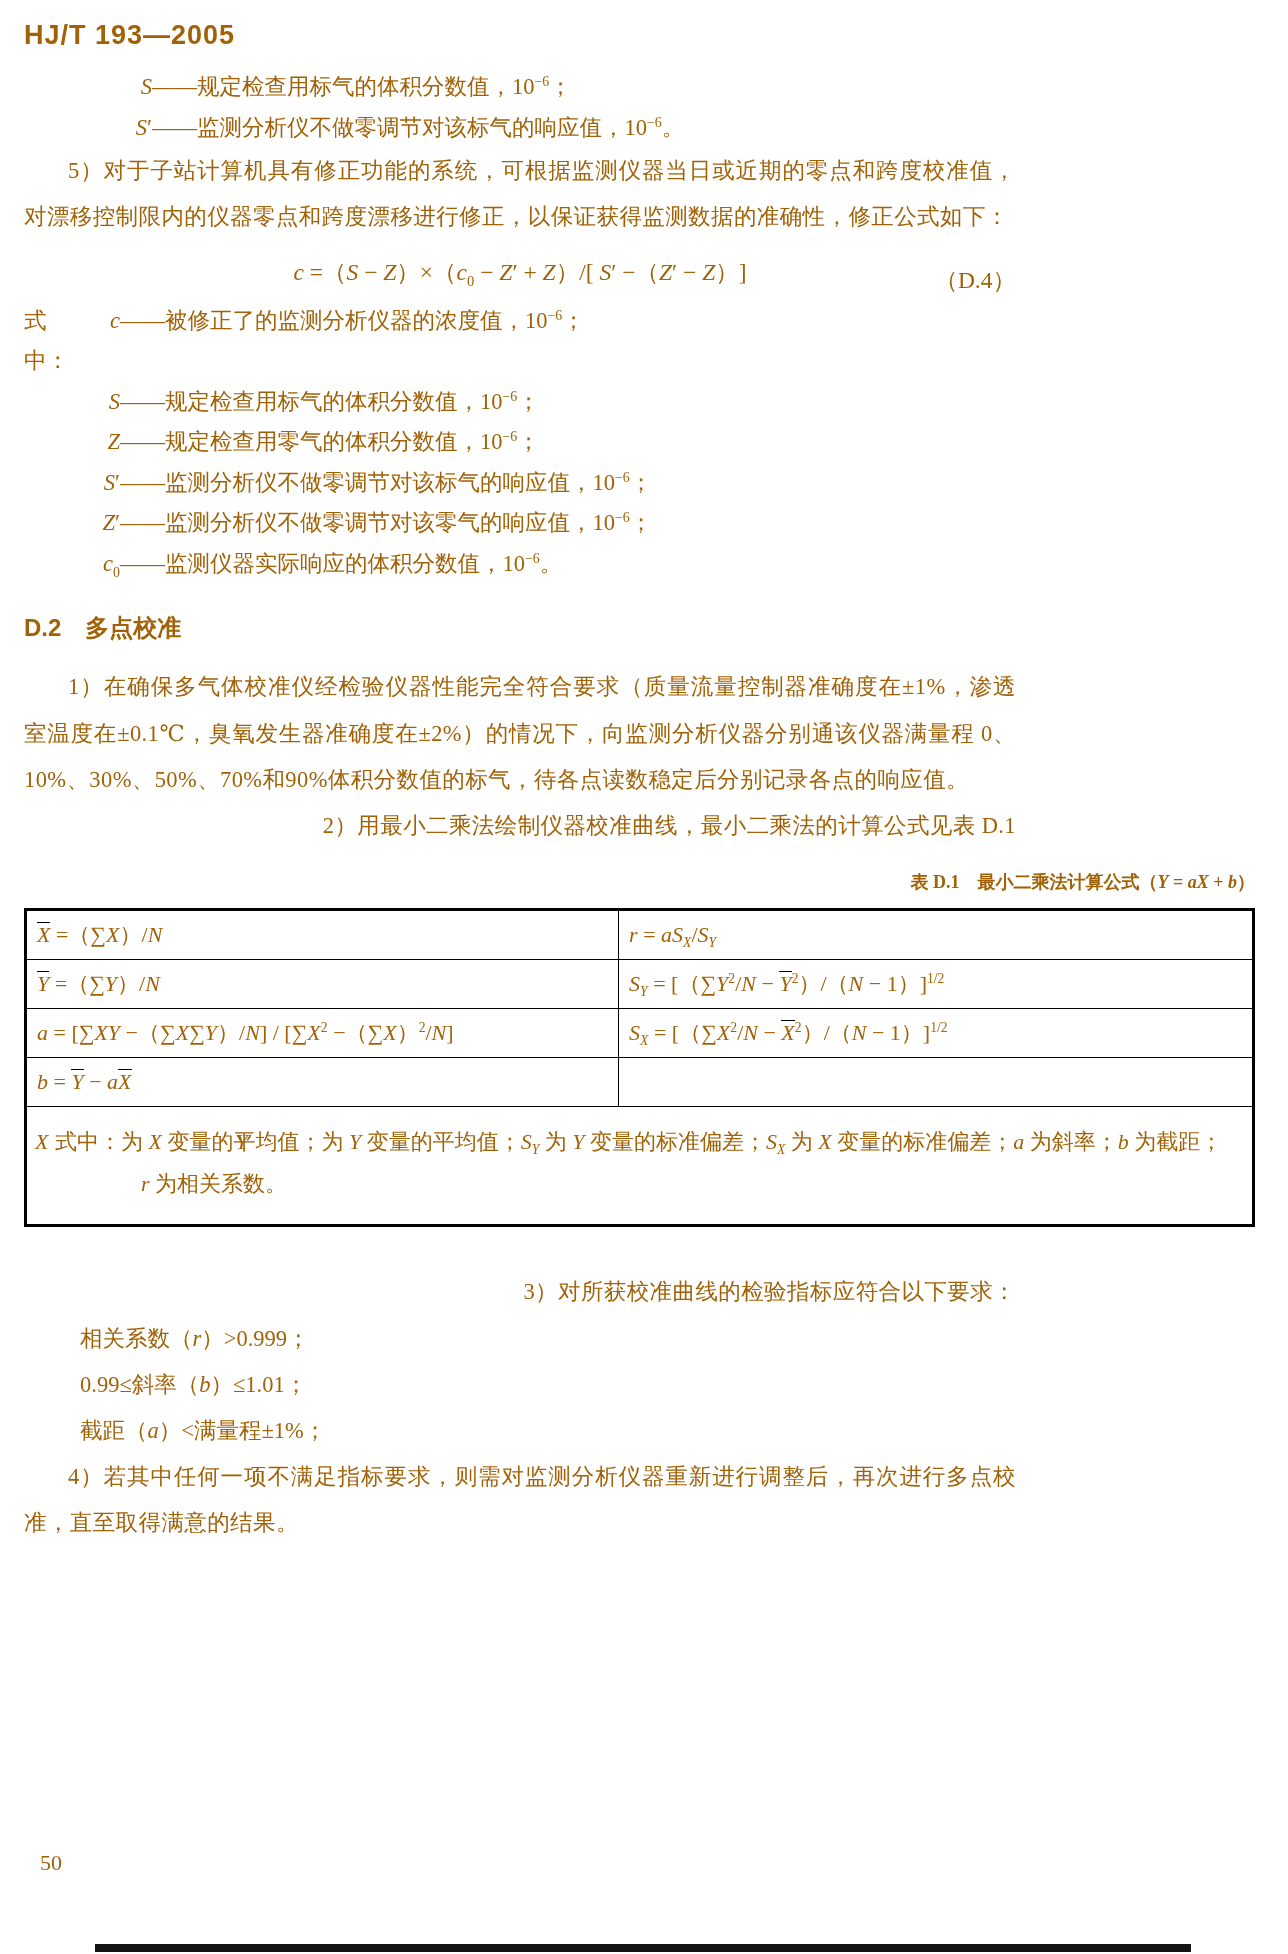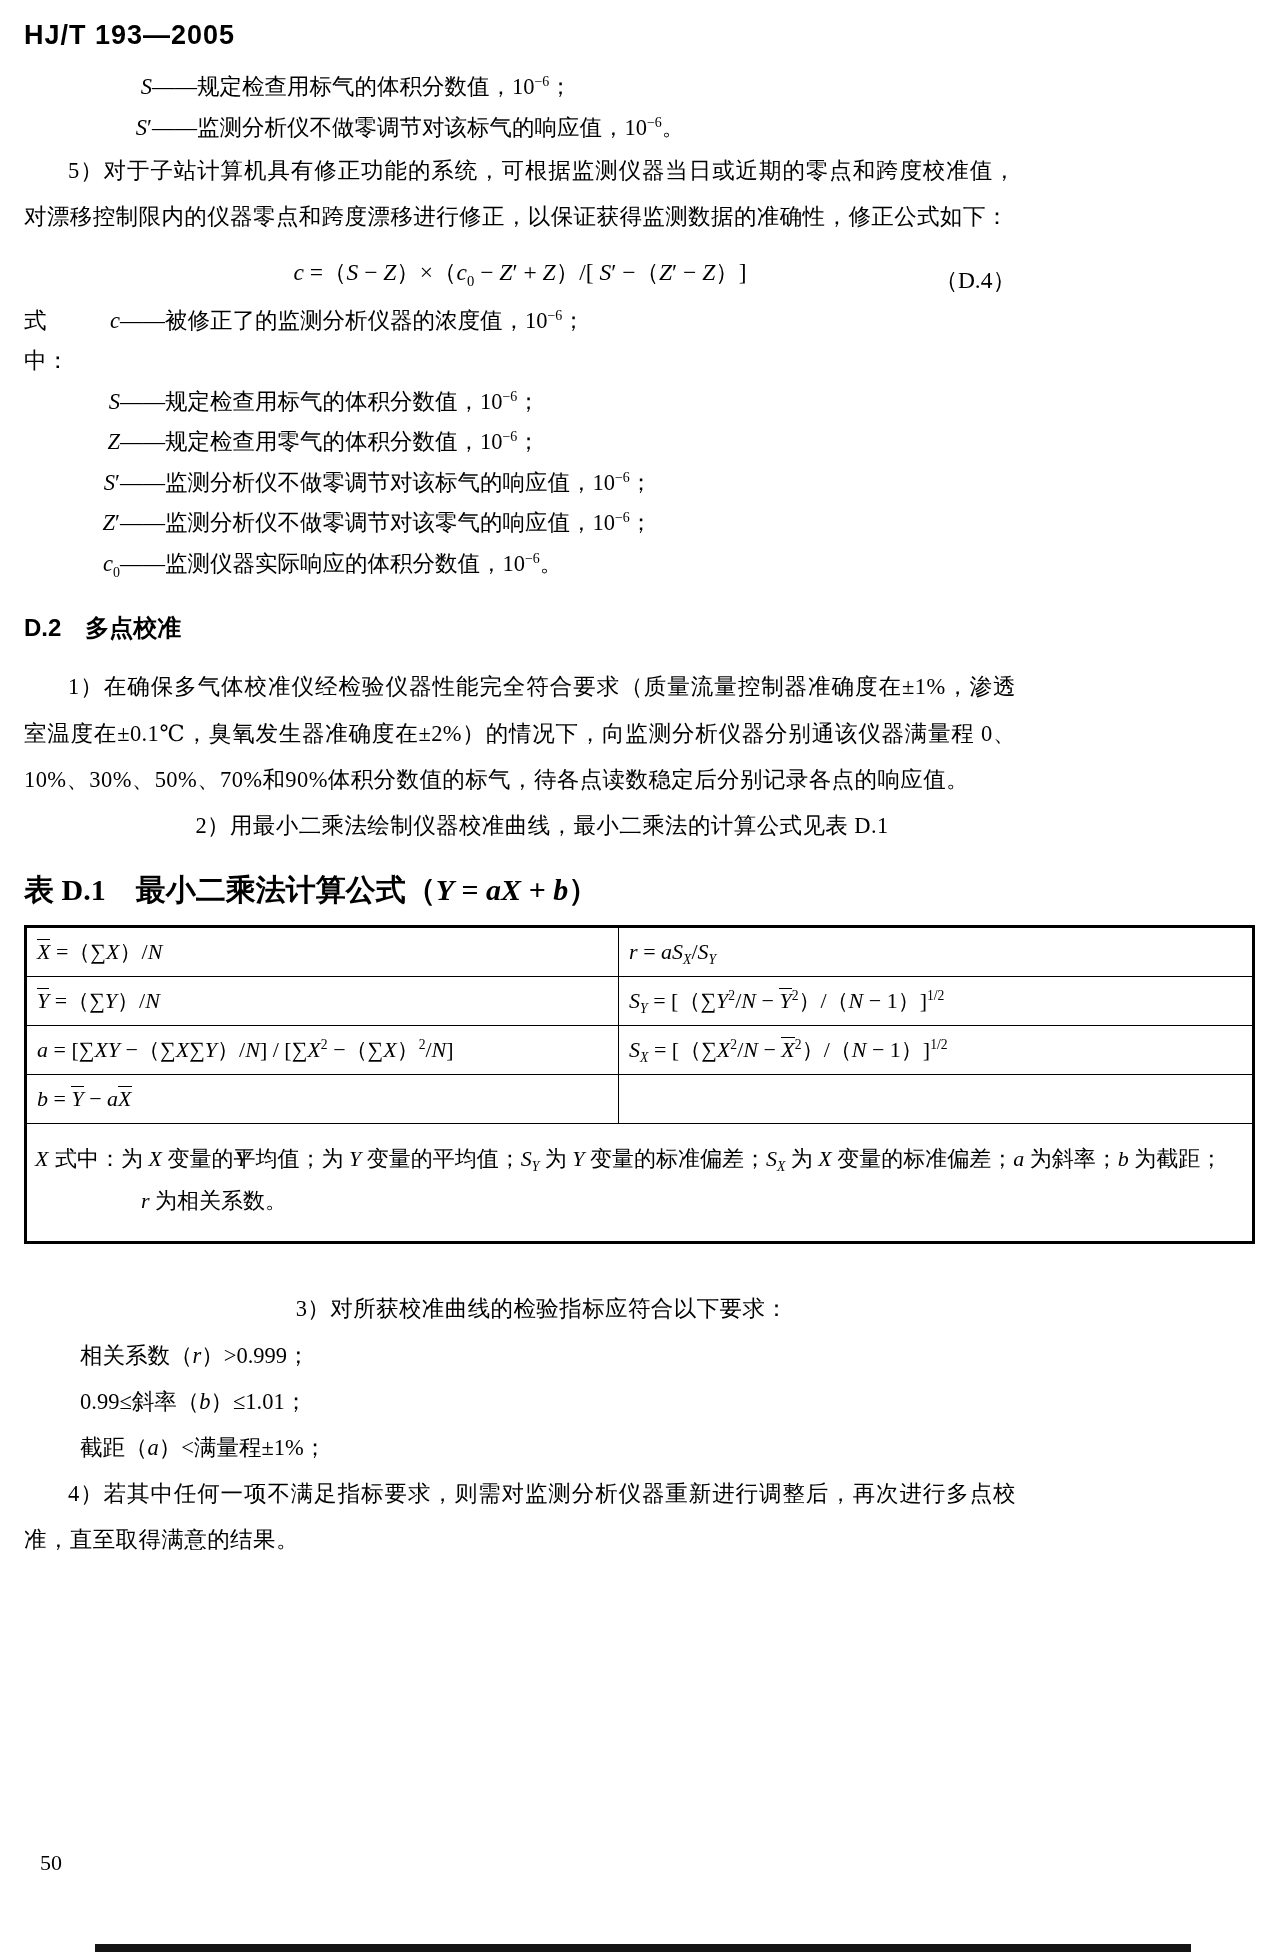--- a/index.html
+++ b/index.html
@@ -1,18 +1,18 @@
 <!DOCTYPE html>
 <html><head>
 <meta charset="utf-8">
 <style>
   html,body { margin:0; padding:0; background:#e8e8e8; }
   .page {
     position:relative; width:1288px; height:1954px; margin:0 auto;
-    background:#ffffff; color:#000000; overflow:hidden;
+    background:#ffffff; color:#a16207; overflow:hidden;
     font-family:"Liberation Serif","DejaVu Serif",serif;
   }
   .content { position:absolute; inset:0; padding:20px 30px 0 24px; box-sizing:border-box; }
 
   .hdr {
     font-family:"Liberation Sans","DejaVu Sans",sans-serif;
     font-weight:bold; font-size:27px; letter-spacing:1px; margin-bottom:16px;
   }
 
   .textcol { width:992px; }
@@ -20,35 +20,35 @@
   .def-row { display:flex; align-items:baseline; font-size:22.5px; line-height:1.8; }
   .intro-defs .def-var { width:128px; text-align:right; flex:0 0 auto; }
   .where-defs .def-prefix { width:64px; flex:0 0 auto; }
   .where-defs .def-var { width:32px; text-align:right; flex:0 0 auto; }
   .def-text { flex:1; text-align:left; }
 
   .para {
     font-size:22.5px; line-height:2.06; letter-spacing:0.4px;
     text-align:justify; margin:0; text-indent:44px;
   }
-  .para.tight { text-align:center; }
+  .para.tight { text-align:right; }
 
   .formula-row {
     position:relative; width:992px; height:54px; margin:4px 0 2px 0;
     font-size:23.5px; display:flex; align-items:center; justify-content:center;
   }
   .formula-label { position:absolute; right:0;margin-top:16px; }
 
   .sec-head {
     margin:28px 0 0 0; font-weight:bold; font-size:24px;
     font-family:"Liberation Sans","DejaVu Sans",sans-serif;
   }
   .sec-num { margin-right:24px; }
 
-  .tbl-title { width:1231px; text-align:left; font-weight:bold; font-size:30px; margin:20px 0 14px 0; }
+  .tbl-title { width:1231px; text-align:right; font-weight:bold; font-size:18px; margin:20px 0 14px 0; }
 
   table.d1 { border-collapse:collapse; width:1231px; border:3px solid #000; font-size:22px; }
   table.d1 td { border:1px solid #000; height:48px; padding:0 10px; }
   table.d1 td.note-cell {
     text-align:left; height:auto; padding:14px 24px 18px 28px; line-height:1.95;
   }
   .note-inner { padding-left:86px; text-indent:-86px; }
 
   sub,sup { font-size:62%; line-height:0; }
   .ovl { display:inline-block; border-top:1.7px solid #000; padding-top:0px; line-height:1.05; }

